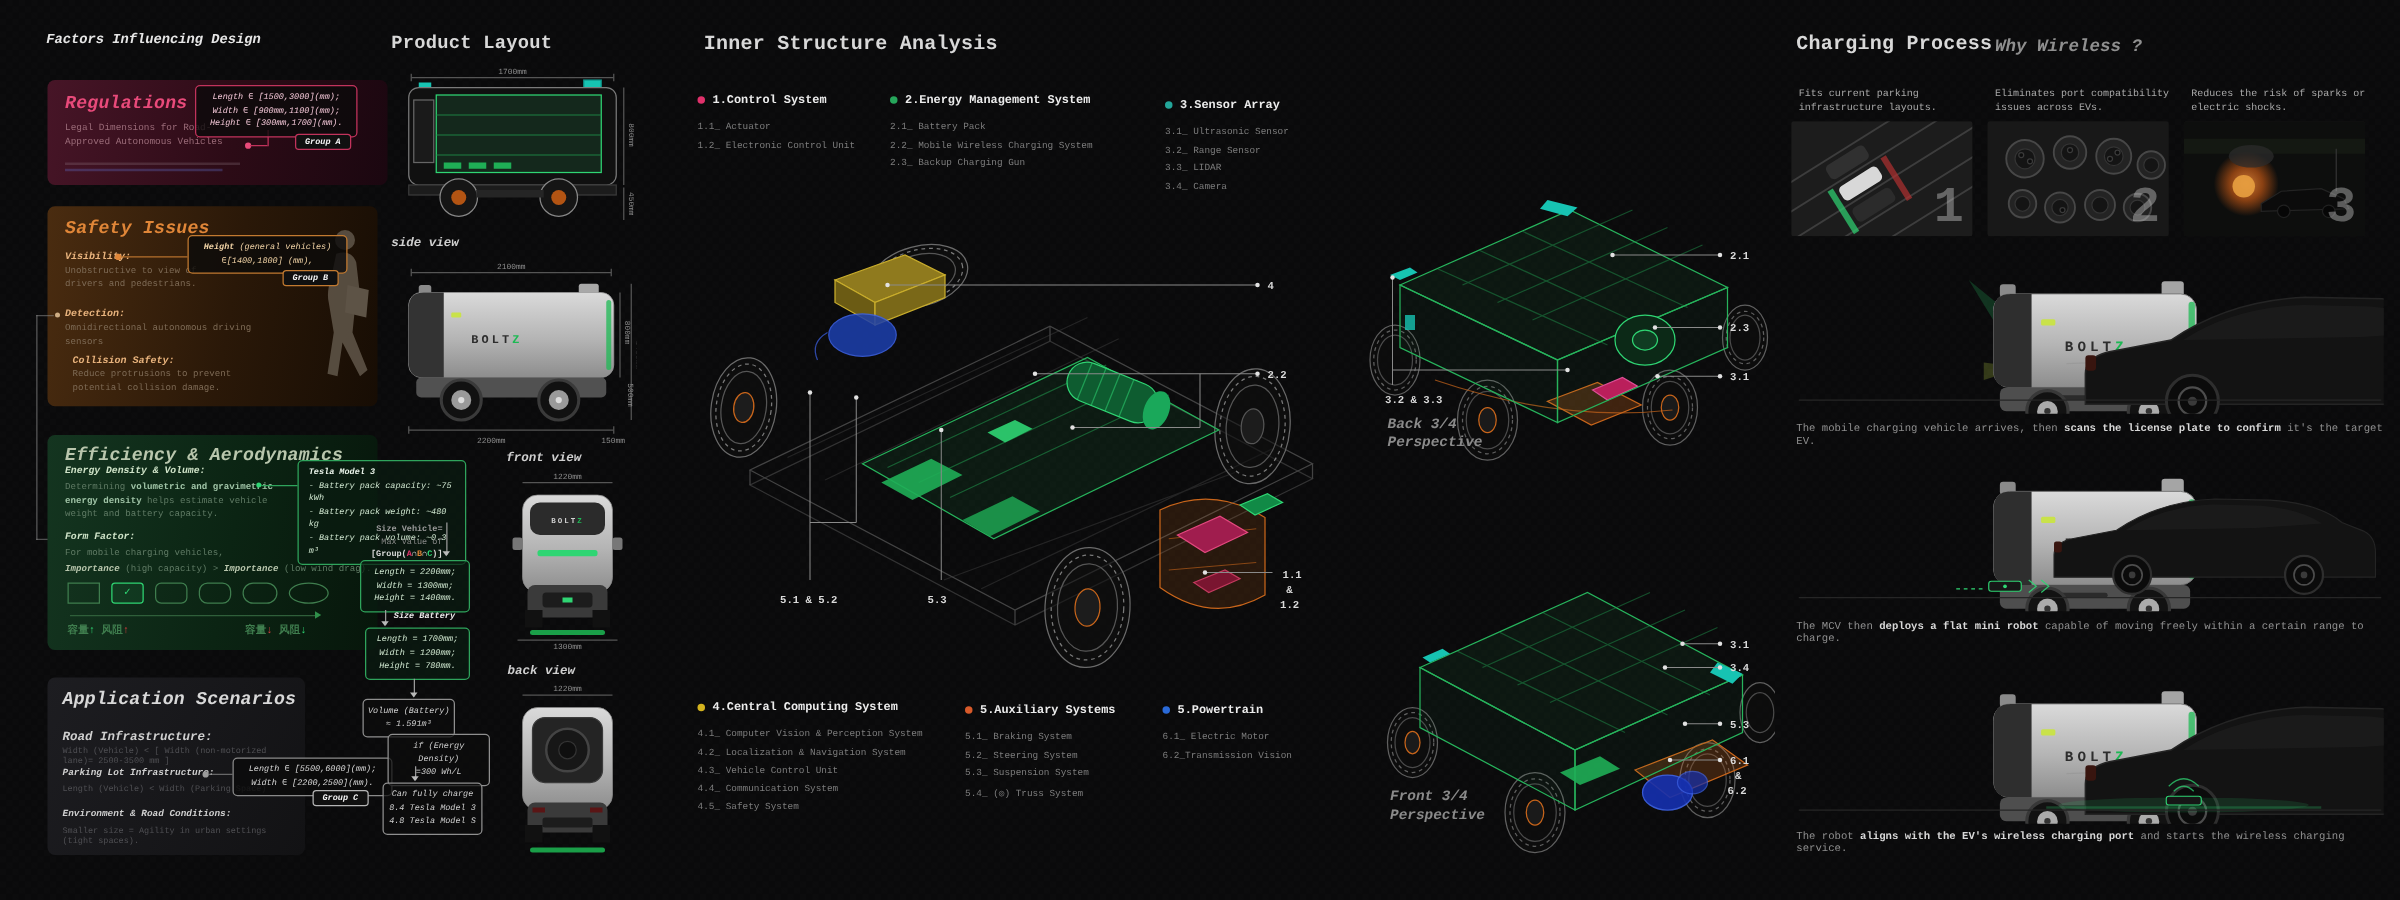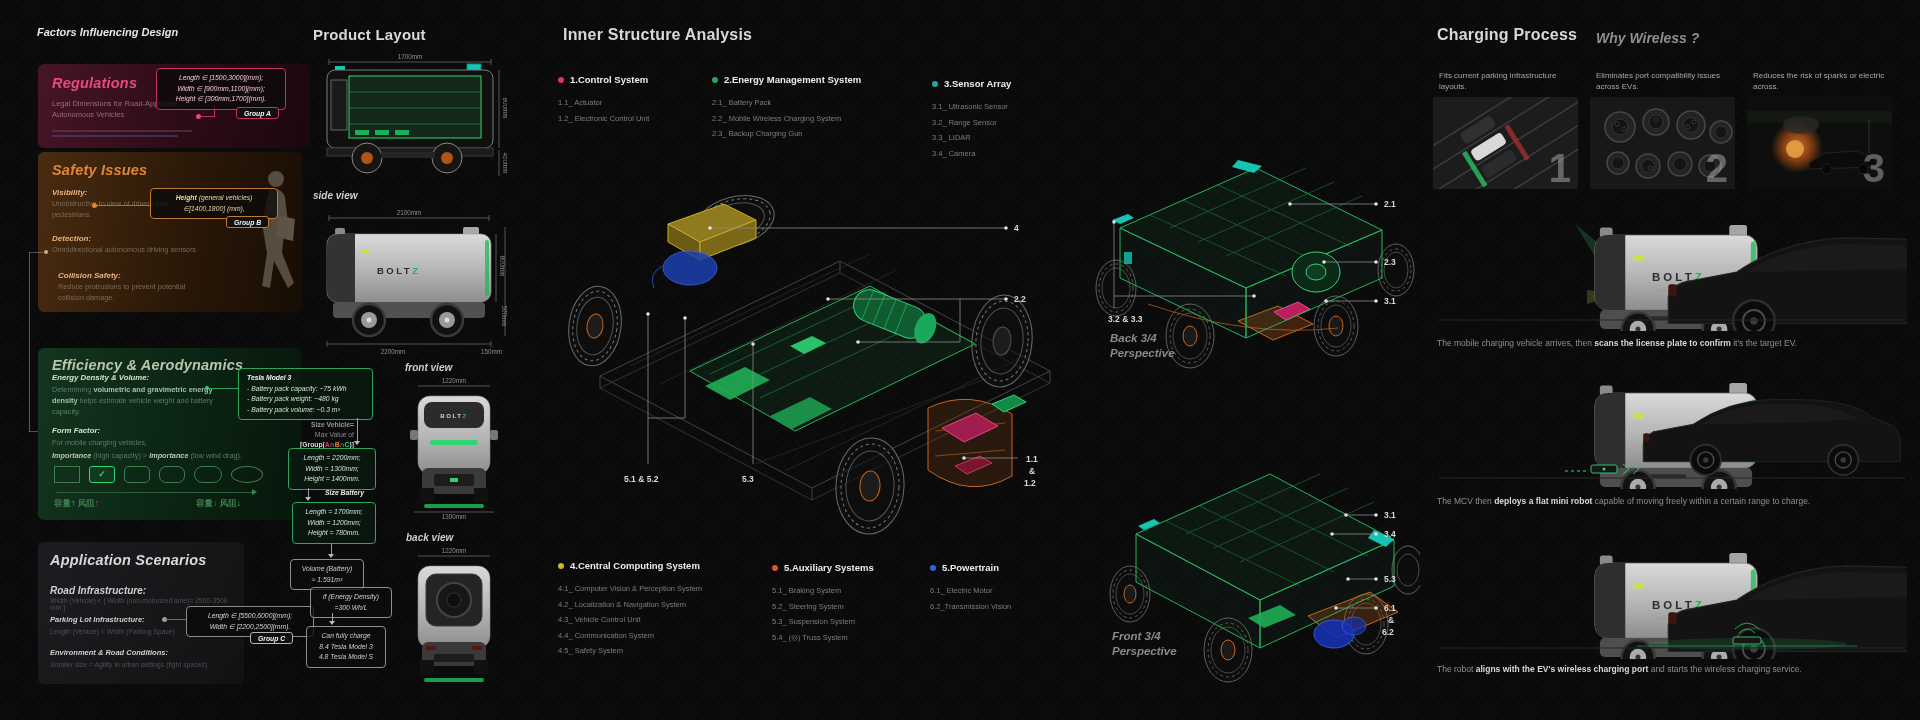--- a/index.html
+++ b/index.html
@@ -1,17 +1,17 @@
 <!DOCTYPE html>
 <html><head>
 <meta charset="utf-8">
 <style>
   html,body{margin:0;padding:0;background:#050505;}
   .poster{position:relative;width:1920px;height:720px;background:#0a0a0b;overflow:hidden;
-          font-family:Liberation Sans, sans-serif;color:#ddd;}
+          font-family:Liberation Mono, monospace;color:#ddd;}
   .poster::before{content:"";position:absolute;inset:0;pointer-events:none;
     background-image:linear-gradient(45deg,#171717 25%,transparent 25%,transparent 75%,#171717 75%),
                      linear-gradient(45deg,#171717 25%,transparent 25%,transparent 75%,#171717 75%);
     background-size:10px 10px;background-position:0 0,5px 5px;opacity:.20;}
   .abs{position:absolute;}
   svg{font-family:inherit;display:block;}
   .h1{font-size:15px;font-weight:bold;color:#d8d8d8;letter-spacing:.2px;}
   .hital{font-size:11px;font-weight:bold;font-style:italic;color:#e6e6e6;}
   .card{position:absolute;border-radius:6px;}
   .ct{font-style:italic;font-weight:bold;font-size:14.5px;letter-spacing:.2px;}
@@ -107,21 +107,21 @@
   <div class="dot" style="left:196px;top:114px;background:#e84a7a"></div>
   <div class="hline" style="left:200px;top:116px;width:14px;background:#c2335c"></div>
   <div class="vline" style="left:214px;top:104px;height:13px;background:#c2335c"></div>
   <div class="callout" style="left:156px;top:68px;width:114px;border-color:#c2335c;color:#f2c6d6;text-align:center">
     <div>Length ∈ [1500,3000](mm);</div>
     <div>Width ∈ [900mm,1100](mm);</div>
     <div>Height ∈ [300mm,1700](mm).</div>
   </div>
   <div class="badge" style="left:236px;top:107px;border:1px solid #c2335c">Group A</div>
 
-  <div class="card" style="left:38px;top:152px;width:264px;height:160px;background:linear-gradient(100deg,#4a2c10,#2a1808 55%,#170d04)">
+  <div class="card" style="left:38px;top:165px;width:264px;height:160px;background:linear-gradient(100deg,#4a2c10,#2a1808 55%,#170d04)">
     <div class="ct" style="margin:10px 0 0 14px;color:#e08638">Safety Issues</div>
     <div class="slabel abs" style="left:14px;top:36px;color:#e8b37d">Visibility:</div>
     <div class="sdesc abs" style="left:14px;top:47px;width:120px;color:#7d6a55">Unobstructive to view of drivers and pedestrians.</div>
     <div class="slabel abs" style="left:14px;top:82px;color:#e8b37d">Detection:</div>
     <div class="sdesc abs" style="left:14px;top:93px;width:170px;color:#7d6a55">Omnidirectional autonomous driving sensors</div>
     <div class="slabel abs" style="left:20px;top:119px;color:#e8b37d">Collision Safety:</div>
     <div class="sdesc abs" style="left:20px;top:130px;width:130px;color:#7d6a55">Reduce protrusions to prevent potential collision damage.</div>
     <svg class="abs" style="left:198px;top:15px" width="72" height="145" viewBox="0 0 72 145">
       <g fill="#655b4e" opacity=".8">
         <circle cx="40" cy="12" r="8"></circle>
@@ -683,21 +683,21 @@
           </g>
         <g transform="translate(120,69)">
             <circle r="11" fill="#232323" stroke="#474747" stroke-width="1.5"></circle>
             <circle r="6" fill="#141414" stroke="#333"></circle>
           </g>
       </g>
     </svg>
     <span class="bignum">2</span>
   </div>
 
-  <div class="reason-text" style="left:1753px;top:70px">Reduces the risk of sparks or electric across.</div>
+  <div class="reason-text" style="left:1753px;top:70px">Reduces the risk of sparks or electric shocks.</div>
   <div class="imgcard" style="left:1747px;top:97px">
     <svg width="145" height="92" viewBox="0 0 145 92">
       <rect width="145" height="92" fill="#0d0e0d"></rect>
       <rect y="14" width="145" height="12" fill="#141812"></rect>
       <line x1="122" y1="22" x2="122" y2="56" stroke="#333"></line>
       <circle cx="50" cy="50" r="26" fill="url(#fireg)" opacity=".85"></circle>
       <ellipse cx="54" cy="28" rx="18" ry="9" fill="#2b2b2b" opacity=".75"></ellipse>
       <circle cx="48" cy="52" r="9" fill="#e8a040" opacity=".9"></circle>
       <path d="M62,66 l16,-10 l32,-2 l18,8 l4,8 l-70,2 Z" fill="#0b0b0b" stroke="#232323"></path>
       <circle cx="80" cy="72" r="5" fill="#060606" stroke="#202020"></circle>

